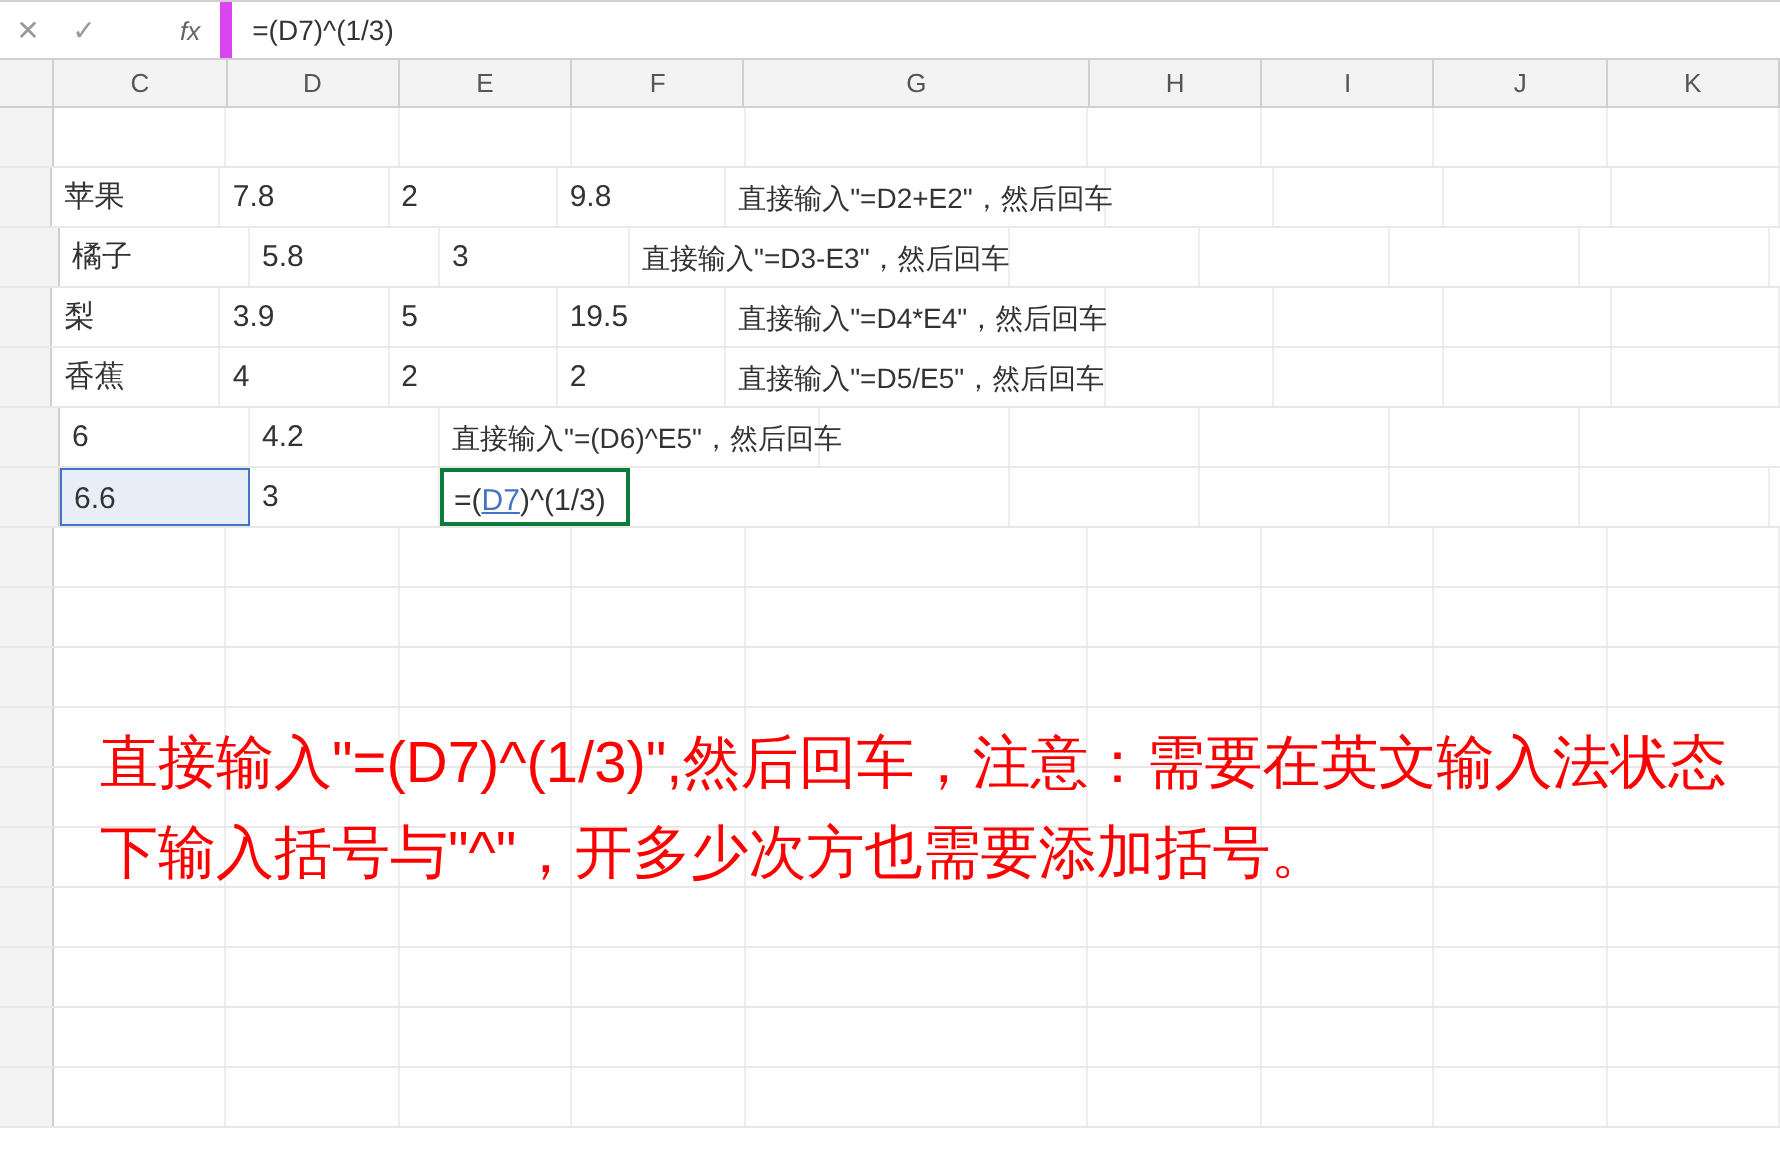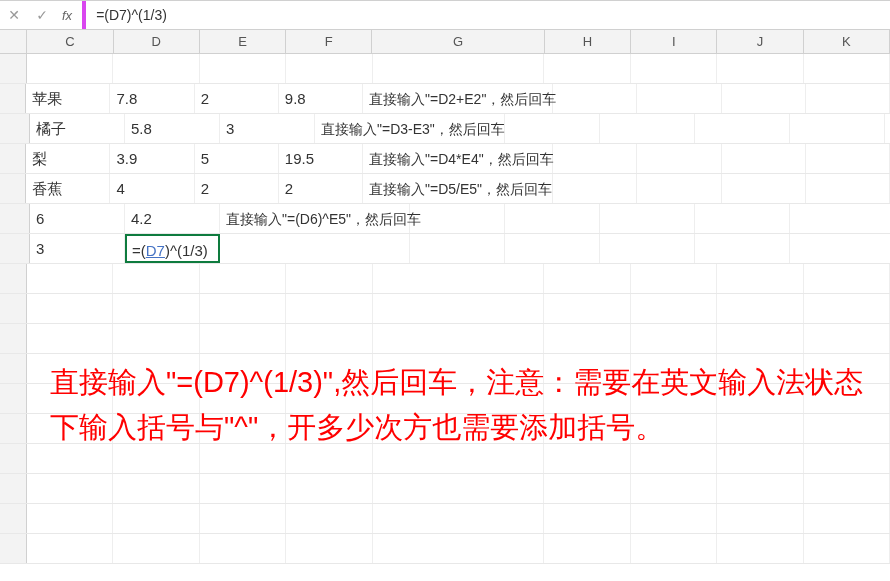--- a/index.html
+++ b/index.html
@@ -1,21 +1,21 @@
 <!DOCTYPE html>
 <html><head>
   <meta charset="utf-8">
   <style>
     * { box-sizing: border-box; margin: 0; padding: 0; }
     body { font-family: "Segoe UI", Arial, sans-serif; font-size: 14px; background: #fff; width: 890px; height: 581px; overflow: hidden; }
     
     .formula-bar { display: flex; align-items: center; height: 30px; border: 1px solid #d0d0d0; border-left: none; border-right: none; background: #fff; }
     .formula-bar .btn { width: 28px; height: 100%; display: flex; align-items: center; justify-content: center; color: #999; cursor: pointer; }
     .formula-bar .btn.accept { color: #999; }
-    .formula-bar .fx { font-style: italic; font-size: 13px; color: #666; padding: 0 10px 0 6px; border-right: 4px solid #d946ef; height: 100%; display: flex; align-items: center; }
+    .formula-bar .fx { font-style: italic; font-size: 13px; color: #666; padding: 0 10px 0 6px; border-right: 6px solid #d946ef; height: 100%; display: flex; align-items: center; margin-left: 28px; }
     .formula-bar .formula-input { flex: 1; padding: 0 10px; font-size: 14px; color: #333; height: 100%; display: flex; align-items: center; }
     
     .grid { position: relative; }
     .col-headers { display: flex; height: 24px; background: #f3f3f3; border-bottom: 1px solid #d0d0d0; }
     .row-header-spacer { width: 30px; border-right: 1px solid #d0d0d0; background: #f3f3f3; }
     .col-header { width: 95px; text-align: center; line-height: 24px; color: #555; border-right: 1px solid #d0d0d0; background: #f3f3f3; font-size: 13px; }
     .col-header.col-G { width: 190px; }
     
     .rows { }
     .row { display: flex; height: 30px; border-bottom: 1px solid #e8e8e8; }
@@ -128,20 +128,21 @@
       <div class="cell">4.2</div>
       <div class="cell col-G">直接输入"=(D6)^E5"，然后回车</div>
       <div class="cell"></div>
       <div class="cell"></div>
       <div class="cell"></div>
       <div class="cell"></div>
     </div>
 
     <div class="row">
       <div class="row-header"></div>
+      <div class="cell selected-ref">6.6</div>
       <div class="cell">3</div>
       <div class="cell active-cell"><span>=(</span><span class="ref-blue">D7</span><span>)^(1/3)</span></div>
       <div class="cell col-G"></div>
       <div class="cell"></div>
       <div class="cell"></div>
       <div class="cell"></div>
       <div class="cell"></div>
     </div>
 
     <div class="row">

